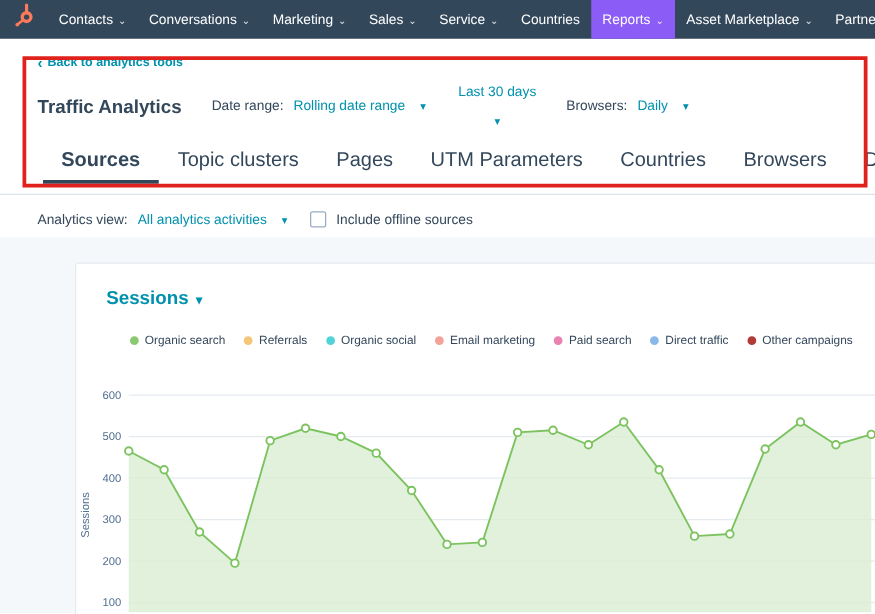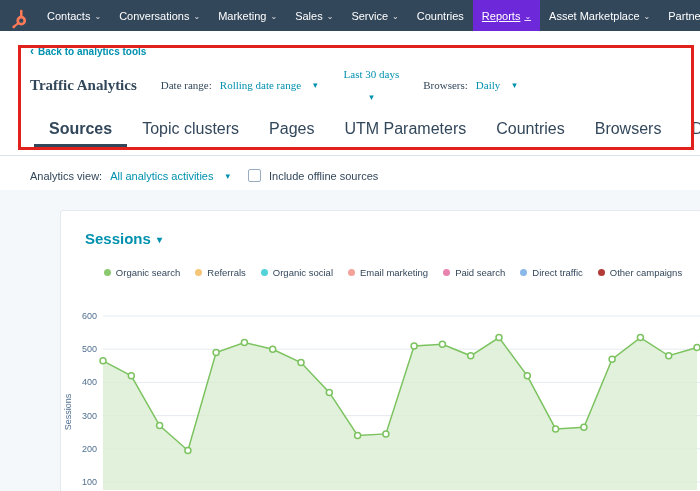--- a/index.html
+++ b/index.html
@@ -2,32 +2,32 @@
 <html><head>
 <meta charset="utf-8">
 <style>
   * { box-sizing: border-box; }
   html,body { margin:0; padding:0; }
   body {
     width:700px; height:491px; overflow:hidden; position:relative;
     font-family:"Liberation Sans", sans-serif; background:#fff;
   }
   
-  .topnav { height:31px; background:#33475b; display:flex; align-items:flex-end; padding-left:10px; }
+  .topnav { height:31px; background:#33475b; display:flex; align-items:flex-start; padding-left:10px; }
   .logo { width:24px; height:24px; display:flex; align-items:center; justify-content:center; margin-right:8px; cursor:pointer; }
   .nav-items { display:flex; height:100%; align-items:stretch; }
   .nav-item { display:flex; align-items:center; gap:4px; padding:0 9px; color:#fff;
               font-size:11px; font-weight:500; cursor:pointer; white-space:nowrap; }
-  .nav-item.active { background:#6d28d9;text-decoration:underline; }
+  .nav-item.active { background:#8b5cf6; }
   .nav-caret { font-size:8px; opacity:.85; margin-top:2px; }
   
   .header-sec { padding:10px 0 0 30px; }
   .back-link { color:#0091ae; font-size:10px; font-weight:700; display:inline-flex; align-items:center; gap:4px; cursor:pointer; }
   .back-chev { font-size:12px; line-height:10px; }
-  .title-row { display:flex; align-items:center; margin-top:9px;font-family:Liberation Serif, serif; }
+  .title-row { display:flex; align-items:center; margin-top:9px; }
   .page-title { font-size:15px; font-weight:700; color:#33475b; }
   .ctl-label { font-size:11px; color:#33475b; margin-left:24px; }
   .dd { color:#0091ae; font-size:11px; font-weight:500; margin-left:8px; cursor:pointer;
         display:inline-flex; align-items:center; gap:12px; white-space:nowrap; }
   .dd-caret { font-size:9px; }
   .dd.gap { margin-left:26px;flex-direction:column; }
   
   .tabs { display:flex; margin-top:12px; padding-left:34px; }
   .tab { font-size:16px; color:#33475b; padding:6px 15px 9px; cursor:pointer; white-space:nowrap; }
   .tab.active { font-weight:700; box-shadow: inset 0 -3px 0 #33475b; }

